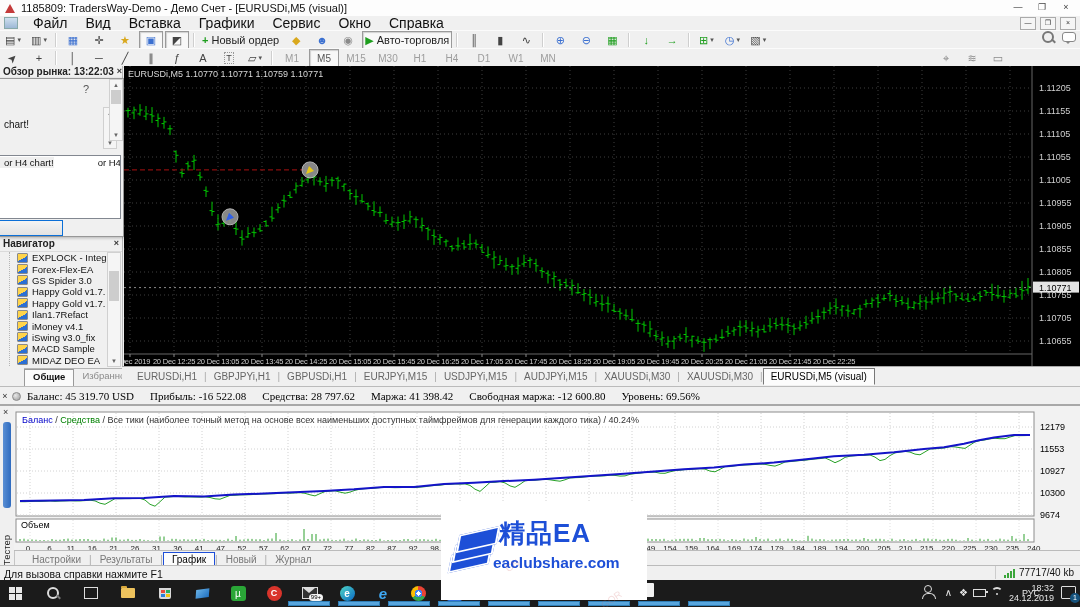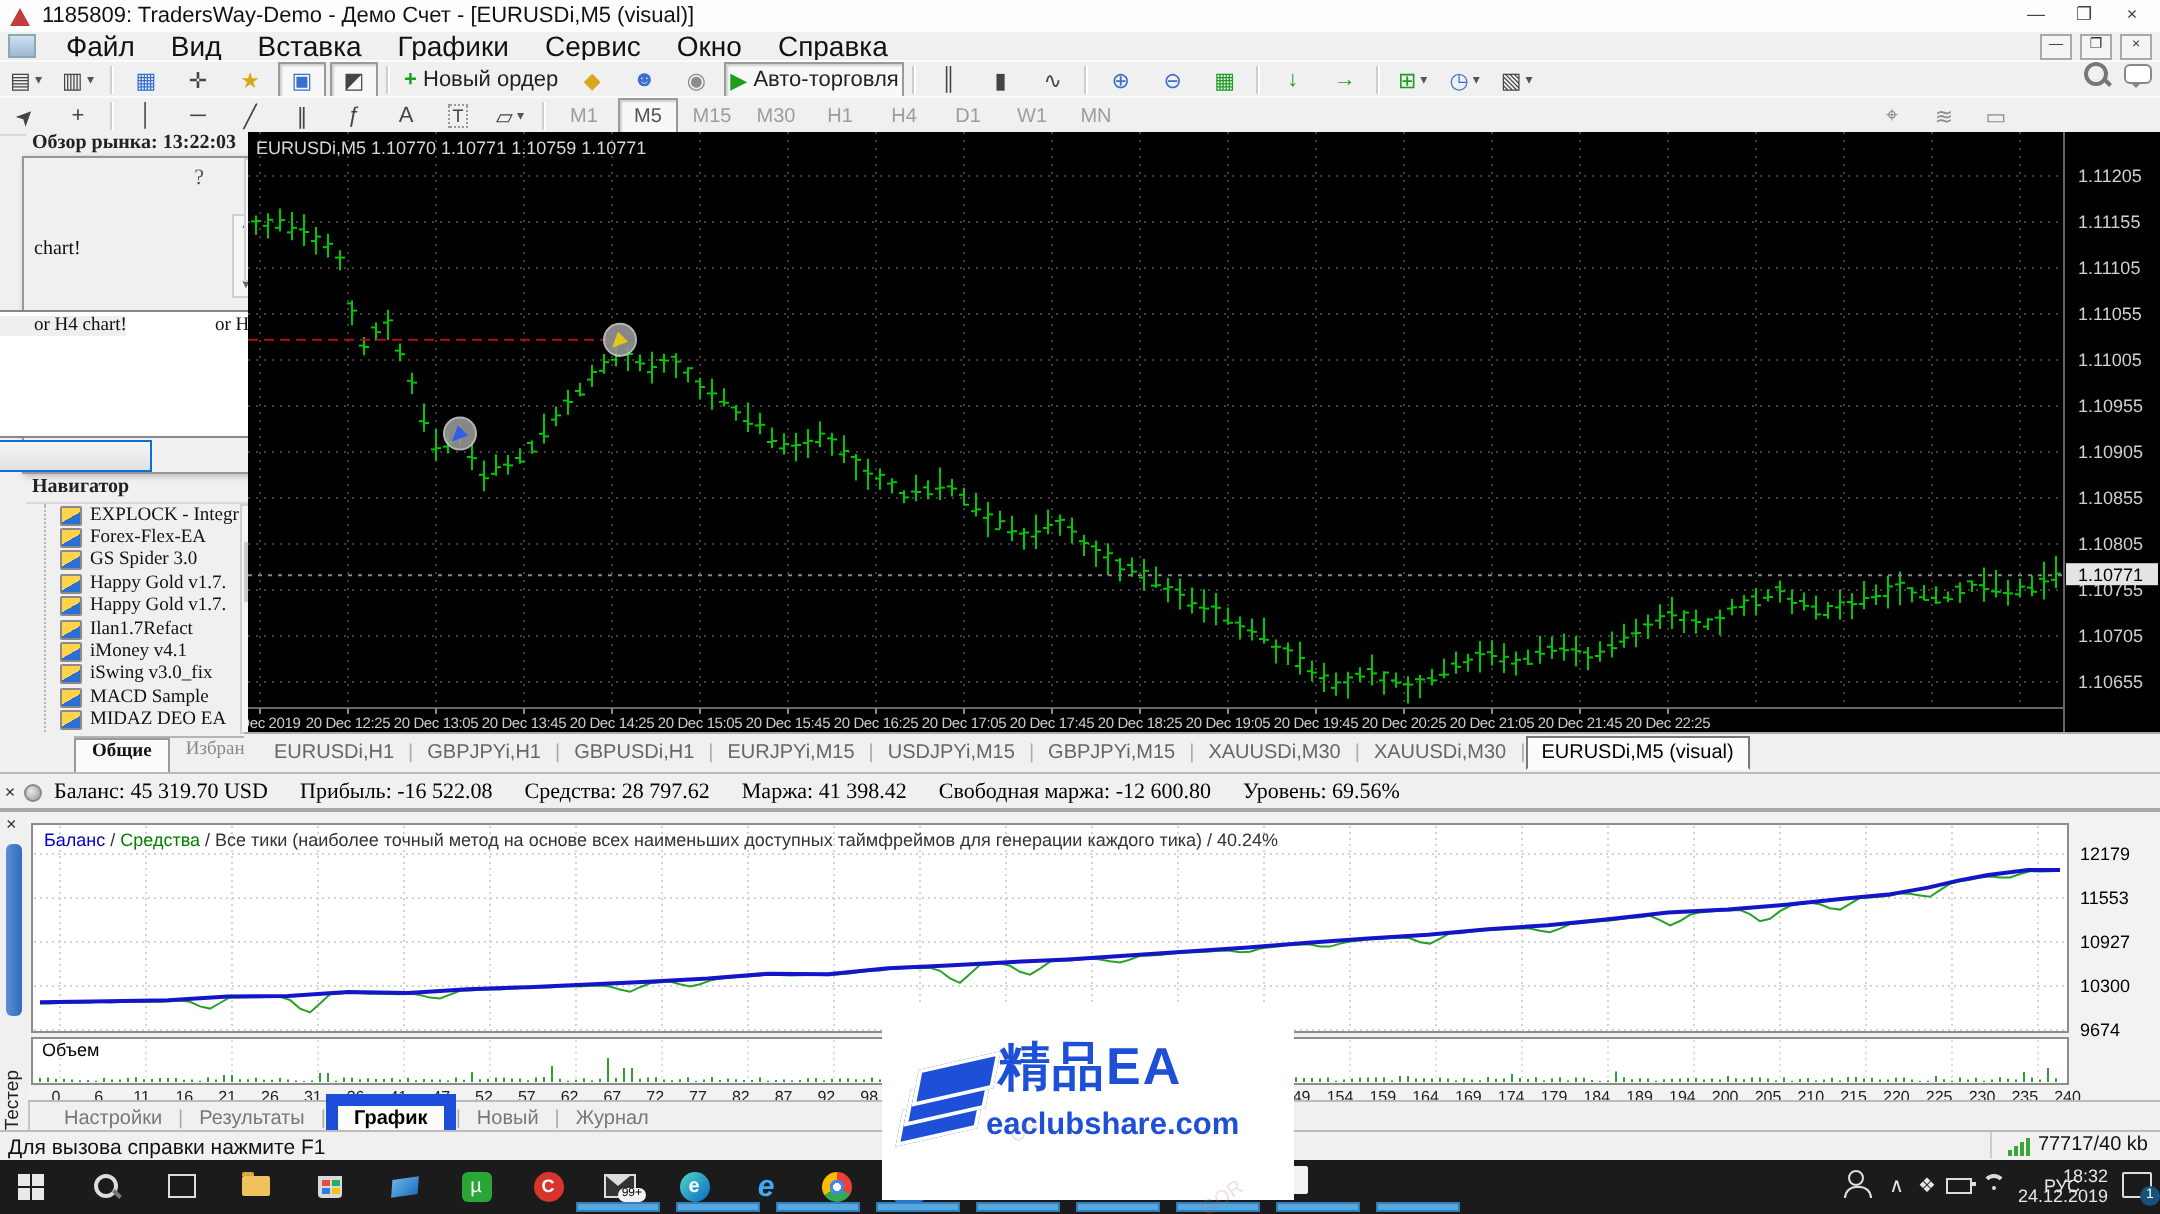--- a/index.html
+++ b/index.html
@@ -36,21 +36,21 @@
   .tf.pressed{color:#555;}
   #tb1-right{position:absolute;right:4px;top:31px;display:flex;align-items:center;gap:8px;}
   .search-glyph{width:8px;height:8px;border:2px solid #777;border-radius:50%;position:relative;display:inline-block;}
   .search-glyph::after{content:"";position:absolute;left:7px;top:7px;width:5px;height:2px;background:#777;transform:rotate(45deg);}
   .chat-glyph{width:12px;height:8px;border:1px solid #888;border-radius:3px;position:relative;display:inline-block;background:#fff;}
   .chat-glyph::after{content:"";position:absolute;left:2px;top:8px;border-left:3px solid transparent;border-right:3px solid transparent;border-top:3px solid #888;}
   #tb2-right{position:absolute;left:933px;top:49px;display:flex;}
 
   
   #workspace{left:0;top:66px;width:1080px;height:320px;}
-  #leftcol{left:13px;top:0;width:122px;height:320px;background:#f0f0f0;border-right:1px solid #b5b5b5;font-family:Liberation Serif, serif;}
+  #leftcol{left:0;top:0;width:122px;height:320px;background:#f0f0f0;border-right:1px solid #b5b5b5;}
   #mw-header{left:0;top:0;width:122px;height:12px;font-size:10px;font-weight:bold;color:#222;padding-left:3px;overflow:hidden;white-space:nowrap;}
   #mw-close{position:absolute;right:3px;top:0;font-size:9px;color:#333;}
 
   
   #alert-dialog{left:-2px;top:12px;width:124px;height:157px;background:#f0f0f0;border:1px solid #979797;box-shadow:1px 1px 3px rgba(0,0,0,.25);}
   #alert-help{position:absolute;right:34px;top:4px;font-size:11px;color:#555;}
   #alert-close{position:absolute;right:8px;top:3px;font-size:11px;color:#444;}
   #alert-msg{position:absolute;left:5px;top:40px;font-size:10px;color:#111;}
   .mini-scroll{position:absolute;width:12px;background:#f5f5f5;border:1px solid #d0d0d0;}
   .mini-scroll .ar{display:block;text-align:center;font-size:6px;color:#666;height:10px;line-height:10px;}
@@ -91,21 +91,21 @@
   .acct-seg{margin-right:16px;white-space:nowrap;font-size:11px;color:#000;font-family:Liberation Serif, serif;}
 
   
   #tester{left:0;top:404px;width:1080px;height:161px;background:#f0f0f0;border-top:2px solid #a8a8a8;}
   #tester-gutter{left:0;top:0;width:14px;height:161px;background:#f0f0f0;border-right:1px solid #c5c5c5;}
   #tester-close{position:absolute;left:3px;top:1px;font-size:9px;color:#333;}
   #tester-thumb{position:absolute;left:3px;top:16px;width:8px;height:86px;background:linear-gradient(90deg,#5a8fd4,#2f6bbf);border-radius:3px;}
   #tester-label{position:absolute;left:1px;bottom:2px;font-size:9.5px;color:#222;writing-mode:vertical-rl;transform:rotate(180deg);}
   #tester-tabs{left:14px;top:144px;width:1066px;height:17px;border-top:1px solid #bbb;display:flex;align-items:center;padding-left:10px;box-sizing:border-box;}
   .tester-tab{font-size:10px;color:#777;padding:1px 8px;}
-  .tester-tab.active{background:#fcfcfc;border:6px solid #1d4ed8;color:#000;font-weight:bold;}
+  .tester-tab.active{background:#fcfcfc;border:1px solid #1d4ed8;color:#000;font-weight:normal;}
 
   
   #statusbar{left:0;top:565px;width:1080px;height:15px;background:#f0f0f0;border-top:1px solid #bbb;display:flex;align-items:center;}
   #status-help{padding-left:4px;font-size:10.5px;color:#111;}
   #status-right{position:absolute;right:6px;top:566px;display:flex;align-items:center;gap:4px;border-left:1px solid #ccc;padding-left:8px;height:13px;}
   .sigbars{display:inline-flex;align-items:flex-end;gap:1px;height:10px;}
   .sigbars i{width:2px;background:#3aa63a;display:block;}
   #status-traffic{font-size:10px;color:#111;}
 
   
@@ -964,21 +964,21 @@
         <span class="chart-tab">EURUSDi,H1</span>
         <span class="tab-sep">|</span>
         <span class="chart-tab">GBPJPYi,H1</span>
         <span class="tab-sep">|</span>
         <span class="chart-tab">GBPUSDi,H1</span>
         <span class="tab-sep">|</span>
         <span class="chart-tab">EURJPYi,M15</span>
         <span class="tab-sep">|</span>
         <span class="chart-tab">USDJPYi,M15</span>
         <span class="tab-sep">|</span>
-        <span class="chart-tab">GBPJPYi,M15</span>
+        <span class="chart-tab">AUDJPYi,M15</span>
         <span class="tab-sep">|</span>
         <span class="chart-tab">XAUUSDi,M30</span>
         <span class="tab-sep">|</span>
         <span class="chart-tab">XAUUSDi,M30</span>
         <span class="tab-sep">|</span>
         <span class="chart-tab active">EURUSDi,M5 (visual)</span>
       </div>
   </div>
 
   <div id="account-bar" class="abs">

